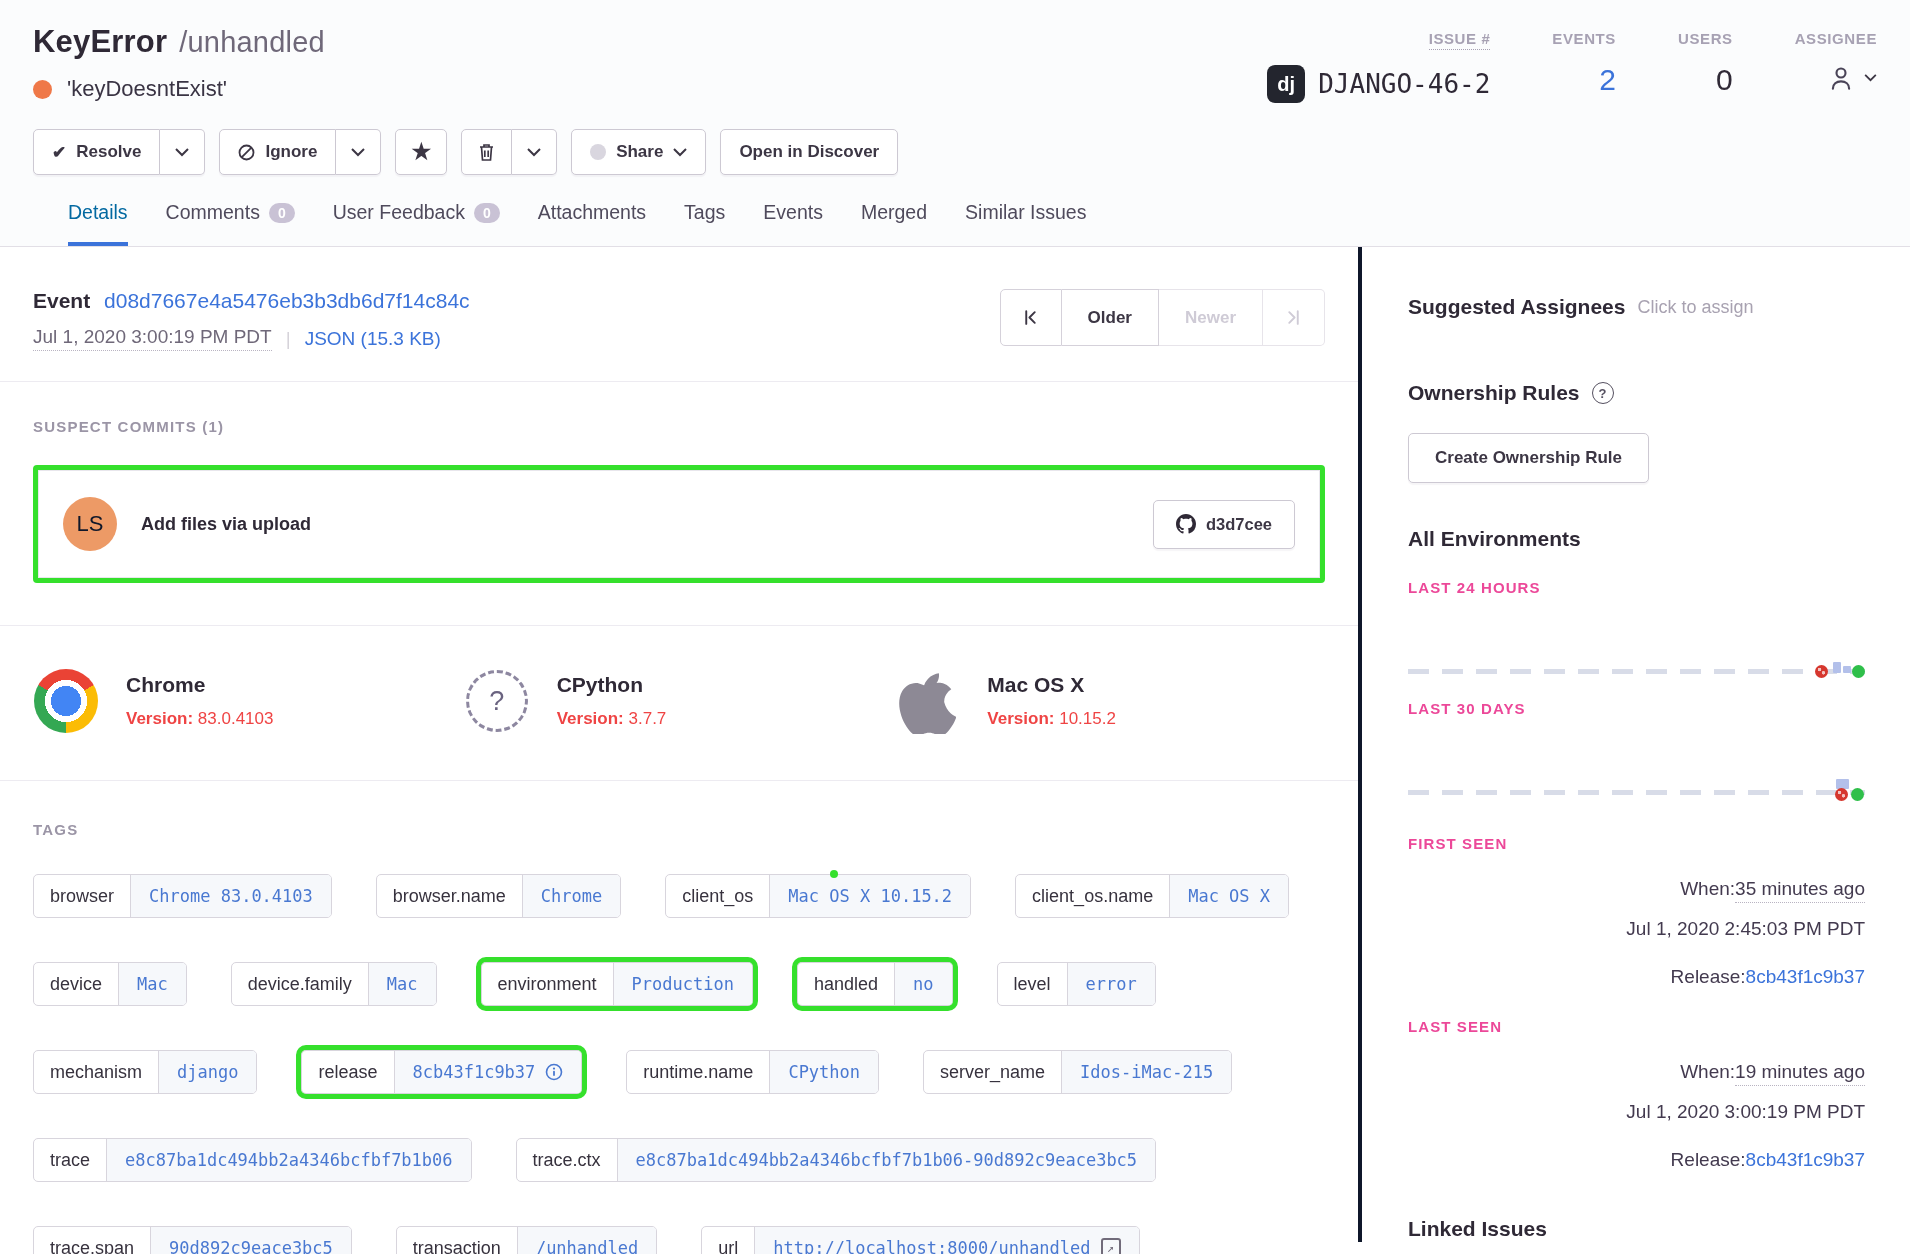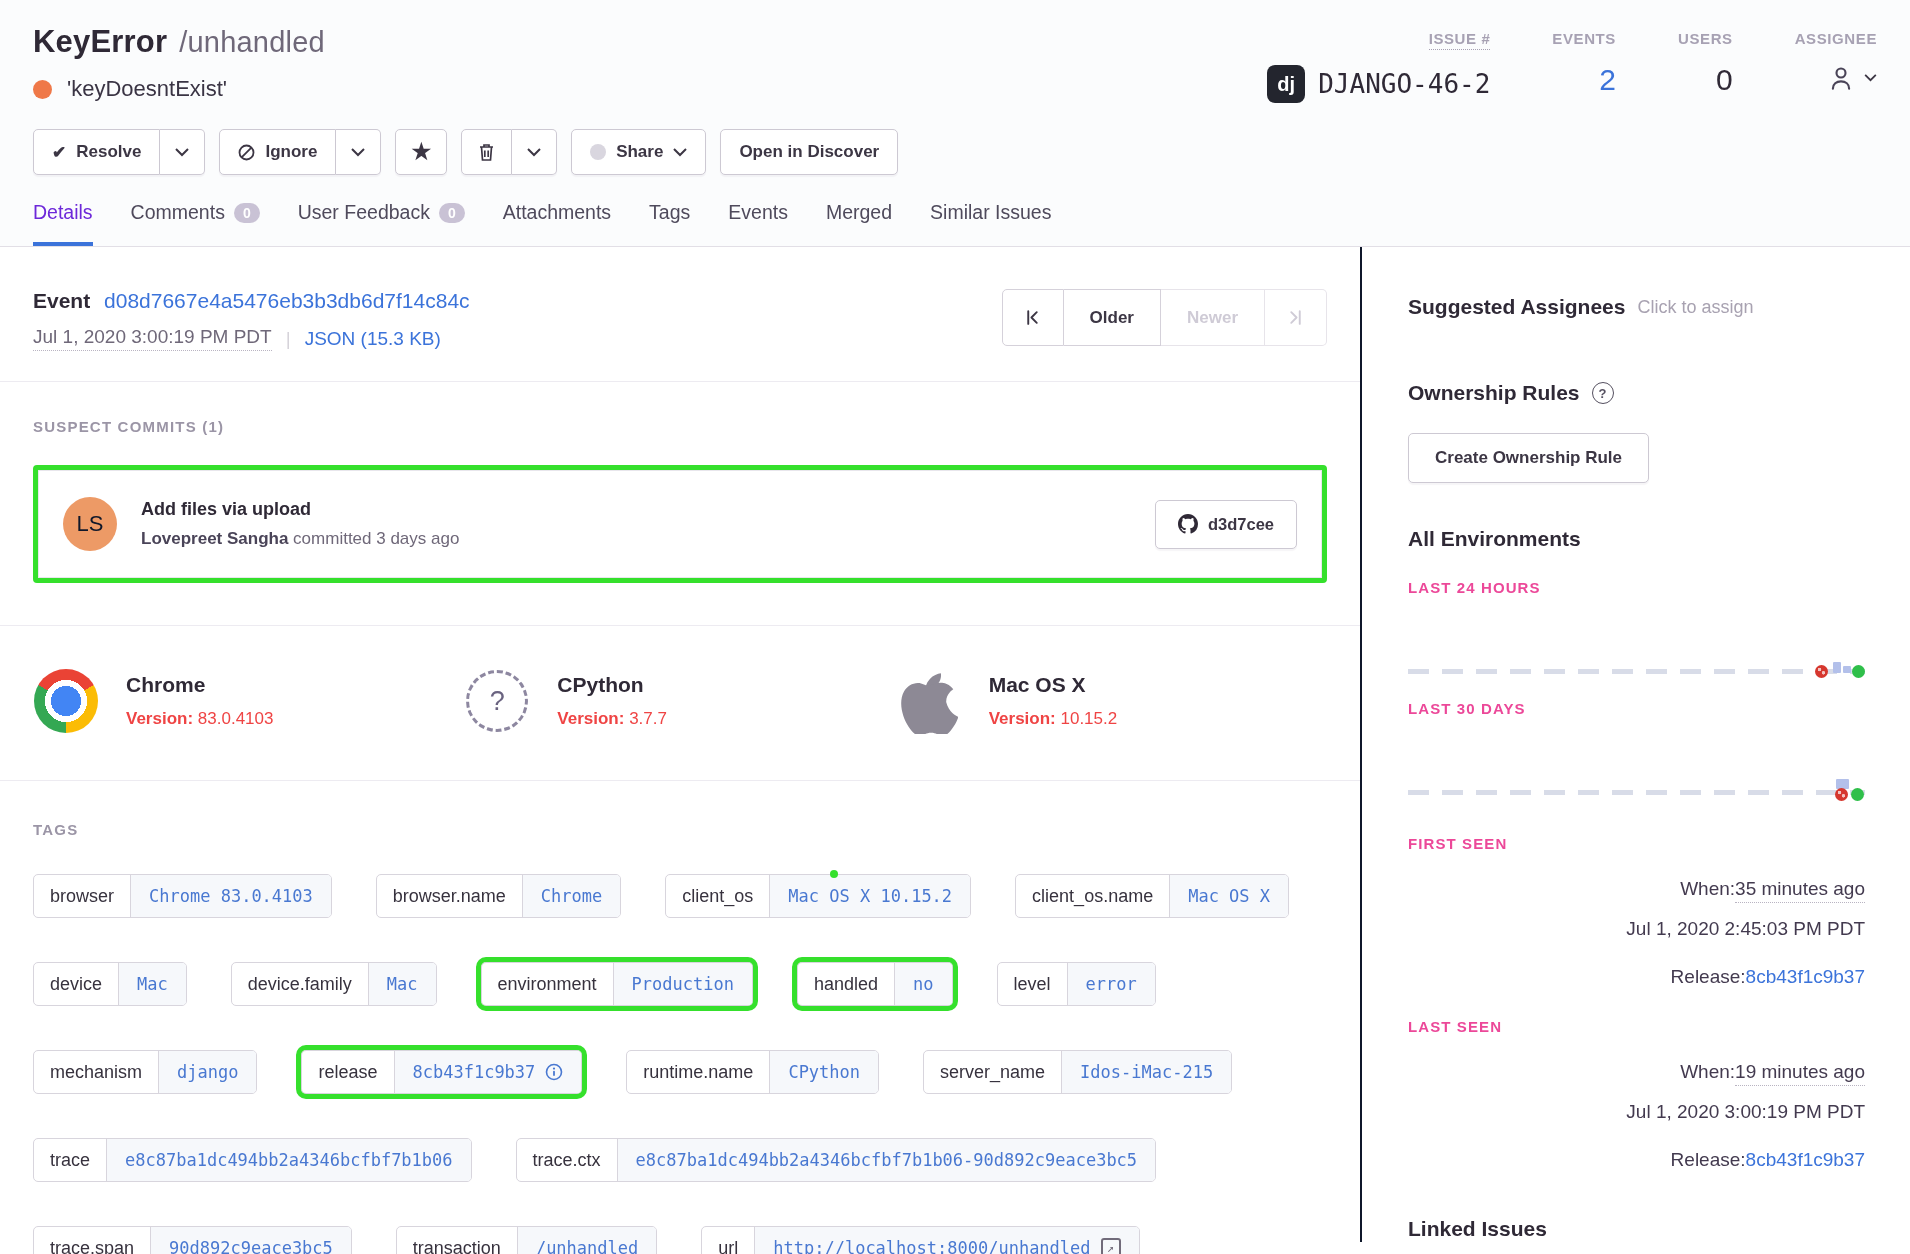--- a/index.html
+++ b/index.html
@@ -34,26 +34,26 @@
   .stat-value { margin-top:15px; font-size:30px; color:#2f2936; display:flex; justify-content:flex-end; align-items:center; }
   .stat-value.blue { color:#3b73da; }
   .issue-value { font-family:"DejaVu Sans Mono", monospace; font-size:26px; gap:13px; }
   .dj-badge { width:38px; height:38px; border-radius:8px; background:#23252e; color:#fff;
               font-weight:bold; font-size:20px; display:flex; align-items:center; justify-content:center;
               font-family:"Liberation Sans", sans-serif; }
   .assignee-value { gap:8px; color:#4a4458; }
   
   .tabs { margin-top:26px; display:flex; gap:38px; font-size:19.5px; color:#4f4a5c; }
   .tab { padding-bottom:18px; cursor:pointer; display:flex; align-items:center; gap:9px; border-bottom:4px solid transparent; }
-  .tab.active { color:#6d28d9; border-bottom-color:#3b73da; font-weight:normal; }
+  .tab.active { color:#0369a1; border-bottom-color:#3b73da; font-weight:normal;margin-left:35px; }
   .tab-badge { background:#c9c2d5; color:#ffffff; font-size:14px; font-weight:bold;
                border-radius:11px; padding:3px 9px; line-height:1; }
   
   .content { display:flex; align-items:stretch; height:995px; }
-  .main { width:1362px; border-right:2px solid #0f172a; }
+  .main { width:1362px; border-right:4px solid #0f172a; }
   
   .event-head { padding:42px 33px 30px 33px; display:flex; justify-content:space-between; border-bottom:1px solid #edebf1; }
   .event-title { font-size:21px; }
   .event-title .lbl { font-weight:bold; color:#2f2936; }
   .event-title a { color:#3b73da; text-decoration:none; margin-left:8px; }
   .event-meta { margin-top:13px; font-size:19px; color:#6f6879; display:flex; align-items:center; gap:14px; }
   .event-date { border-bottom:1px dotted #b9b4c2; padding-bottom:2px; }
   .meta-sep { color:#d6d3da; }
   .json-link { color:#3b73da; cursor:pointer; }
   .pager { display:flex; height:57px; }
@@ -309,24 +309,20 @@
       </div>
     </div>
 
     <div class="commits">
       <div class="sec-label">SUSPECT COMMITS (1)</div>
       <div class="commit-card">
         <div class="commit-inner">
           <div class="avatar">LS</div>
           <div class="commit-text">
             <div class="commit-title">Add files via upload</div>
-            <div class="commit-sub">
-              <span class="author">Lovepreet Sangha</span>
-              <span>committed 3 days ago</span>
-            </div>
           </div>
           <button class="btn sha-btn">
             <span>
               <svg width="20" height="20" viewBox="0 0 16 16" fill="#2f2936">
                   <path d="M8 0C3.58 0 0 3.58 0 8c0 3.54 2.29 6.53 5.47 7.59.4.07.55-.17.55-.38 0-.19-.01-.82-.01-1.49-2.01.37-2.53-.49-2.69-.94-.09-.23-.48-.94-.82-1.13-.28-.15-.68-.52-.01-.53.63-.01 1.08.58 1.23.82.72 1.21 1.87.87 2.33.66.07-.52.28-.87.51-1.07-1.78-.2-3.64-.89-3.64-3.95 0-.87.31-1.59.82-2.15-.08-.2-.36-1.02.08-2.12 0 0 .67-.21 2.2.82.64-.18 1.32-.27 2-.27s1.36.09 2 .27c1.53-1.04 2.2-.82 2.2-.82.44 1.1.16 1.92.08 2.12.51.56.82 1.27.82 2.15 0 3.07-1.87 3.75-3.65 3.95.29.25.54.73.54 1.48 0 1.07-.01 1.93-.01 2.2 0 .21.15.46.55.38A8.01 8.01 0 0 0 16 8c0-4.42-3.58-8-8-8z"></path>
                 </svg>
             </span>
             <span>d3d7cee</span>
           </button>
         </div>

